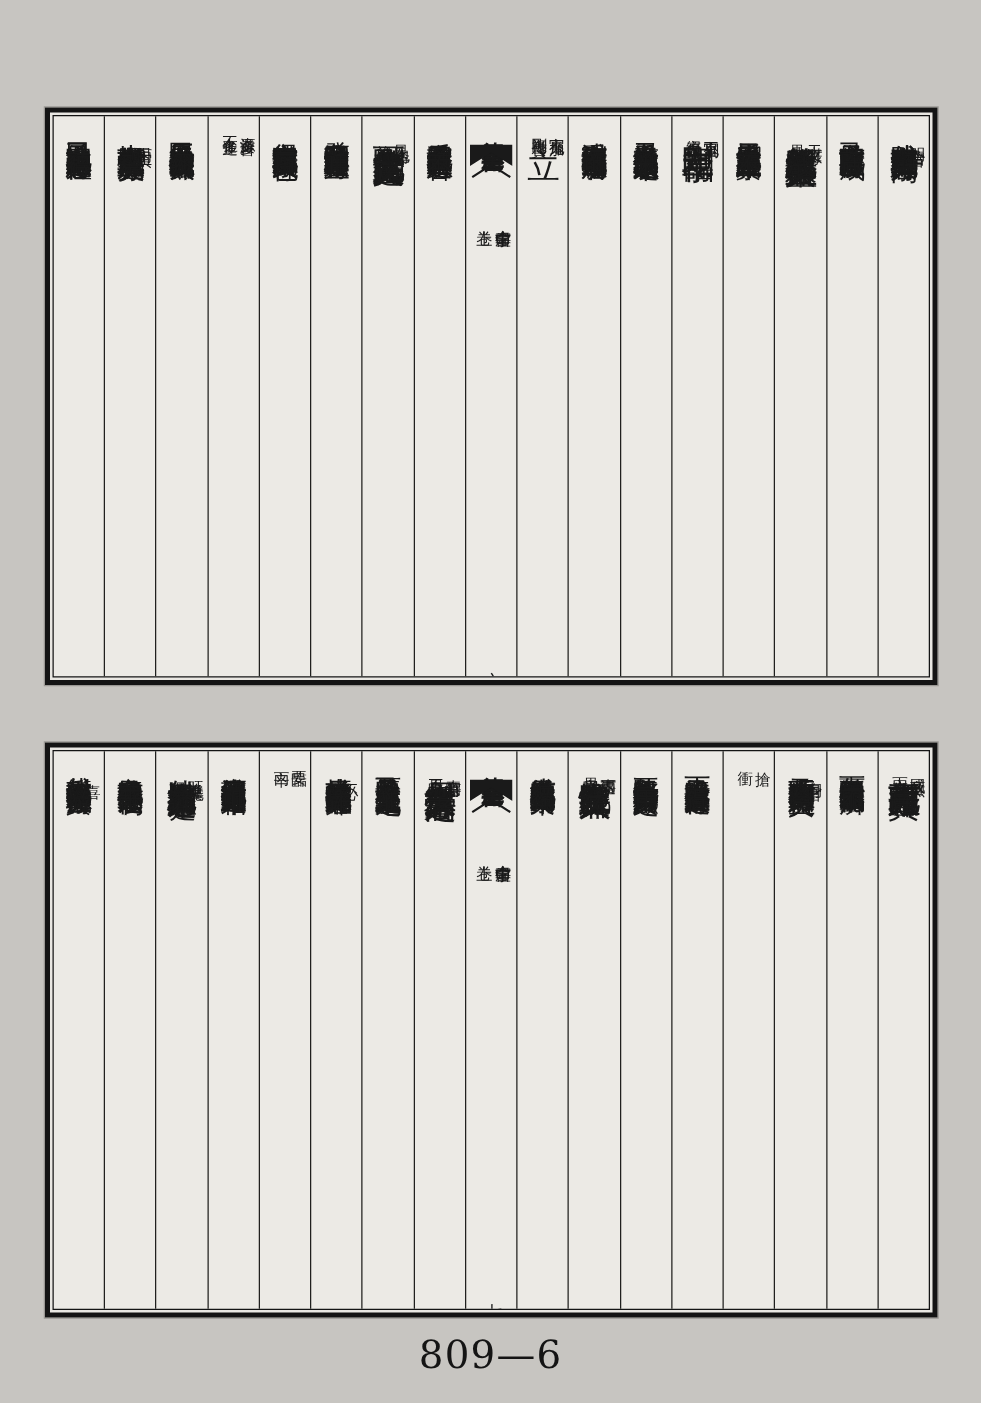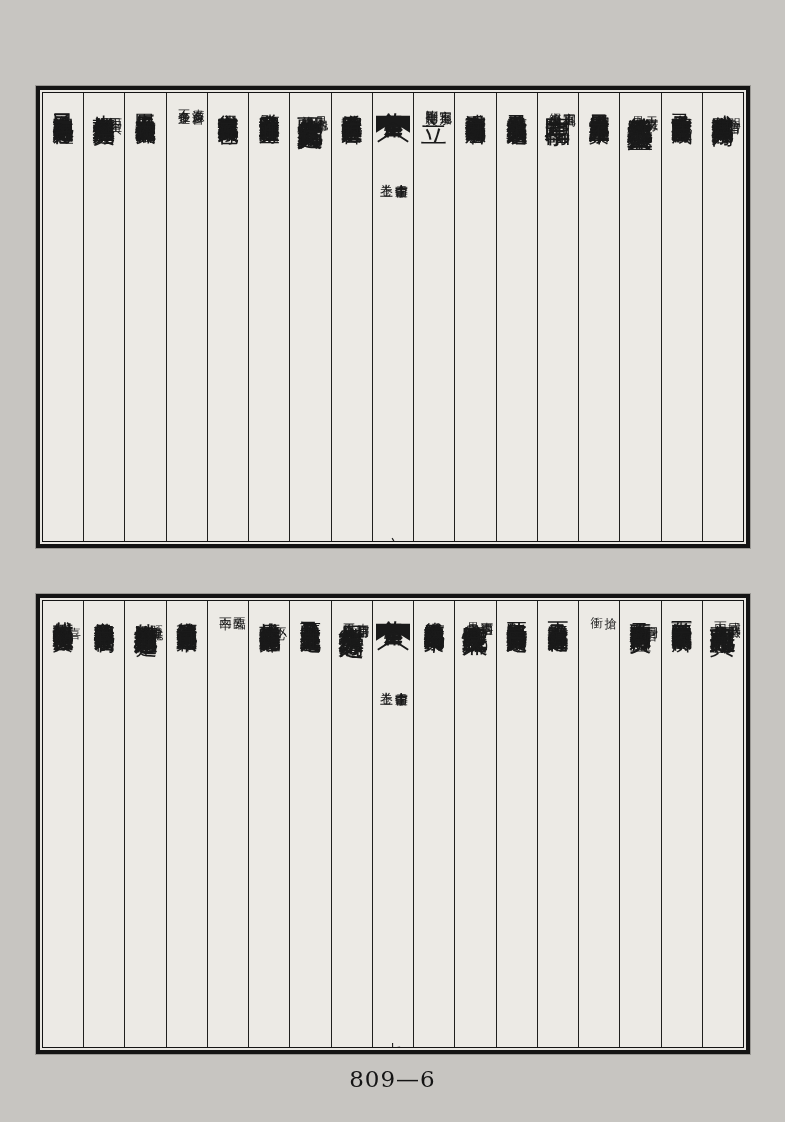--- a/index.html
+++ b/index.html
@@ -93,21 +93,21 @@
     writing-mode:vertical-rl;
     text-orientation:upright;
     margin-top:auto;
     margin-bottom:16px;
     font-size:14.5px;
   }
   .footer{
     position:absolute;
     top:1066px;left:0;right:0;
     text-align:center;
-    font-size:23px;
+    font-size:31px;
     letter-spacing:1px;
     color:#141414;
   }
 </style>
 </head>
 <body>
 
 <div class="sheet">
   <div class="block" style="top:86px;height:462px;">
     <div class="block-inner">

